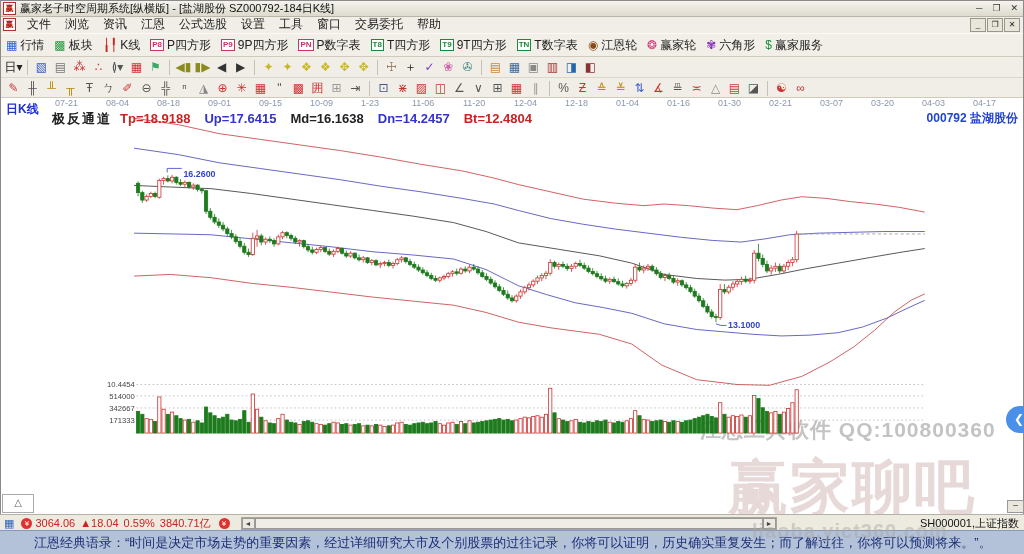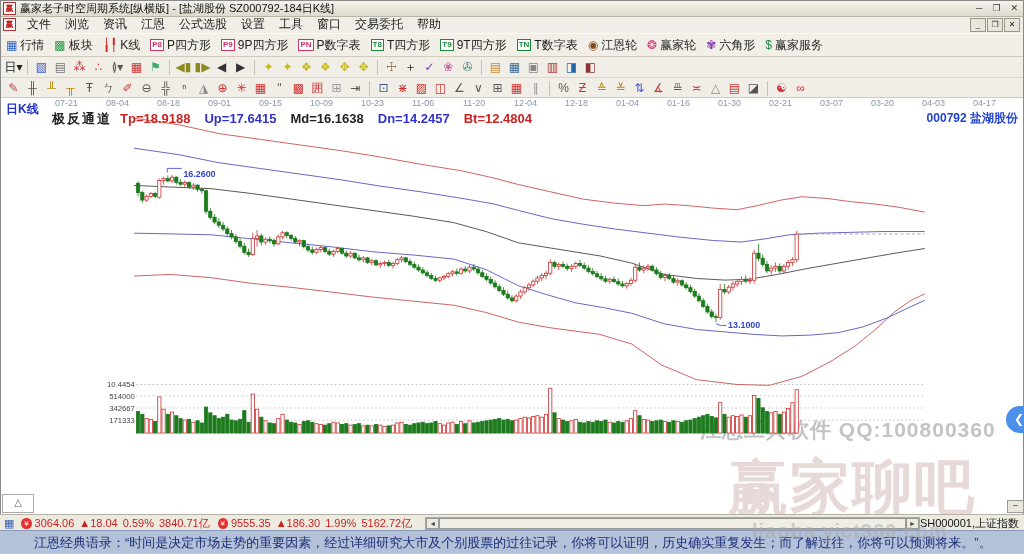--- a/index.html
+++ b/index.html
@@ -251,21 +251,21 @@
 
 <div class="chart">
   <div class="wm1">江恩工具软件  QQ:100800360</div>
   <div class="datebar">
       <span class="datelabel" style="left: 55px;">07-21</span>
       <span class="datelabel" style="left: 106px;">08-04</span>
       <span class="datelabel" style="left: 157px;">08-18</span>
       <span class="datelabel" style="left: 208px;">09-01</span>
       <span class="datelabel" style="left: 259px;">09-15</span>
       <span class="datelabel" style="left: 310px;">10-09</span>
-      <span class="datelabel" style="left: 361px;">10-23</span>
+      <span class="datelabel" style="left: 361px;">1-23</span>
       <span class="datelabel" style="left: 412px;">11-06</span>
       <span class="datelabel" style="left: 463px;">11-20</span>
       <span class="datelabel" style="left: 514px;">12-04</span>
       <span class="datelabel" style="left: 565px;">12-18</span>
       <span class="datelabel" style="left: 616px;">01-04</span>
       <span class="datelabel" style="left: 667px;">01-16</span>
       <span class="datelabel" style="left: 718px;">01-30</span>
       <span class="datelabel" style="left: 769px;">02-21</span>
       <span class="datelabel" style="left: 820px;">03-07</span>
       <span class="datelabel" style="left: 871px;">03-20</span>
@@ -773,23 +773,20 @@
 <div class="bluefab"><span>❮</span></div>
 <div class="wm3">liaoba.yict360.com</div>
 
 <div class="statusbar">
   <span class="gico">▦</span>
   <span class="coin">¥</span>
   <span class="idx">
     <span>3064.06</span><span>▲18.04</span><span>0.59%</span><span>3840.71亿</span>
   </span>
   <span class="coin">¥</span>
-  <span class="idx">
-    <span>9555.35</span><span>▲186.30</span><span>1.99%</span><span>5162.72亿</span>
-  </span>
   <span class="hscroll">
     <span class="harrow">◄</span>
     <span class="hthumb"></span>
     <span class="harrow">►</span>
   </span>
   <span class="statright">SH000001,上证指数</span>
 </div>
 
 <div class="marquee">
   <span>江恩经典语录：“时间是决定市场走势的重要因素，经过详细研究大市及个别股票的过往记录，你将可以证明，历史确实重复发生；而了解过往，你将可以预测将来。”。</span>

